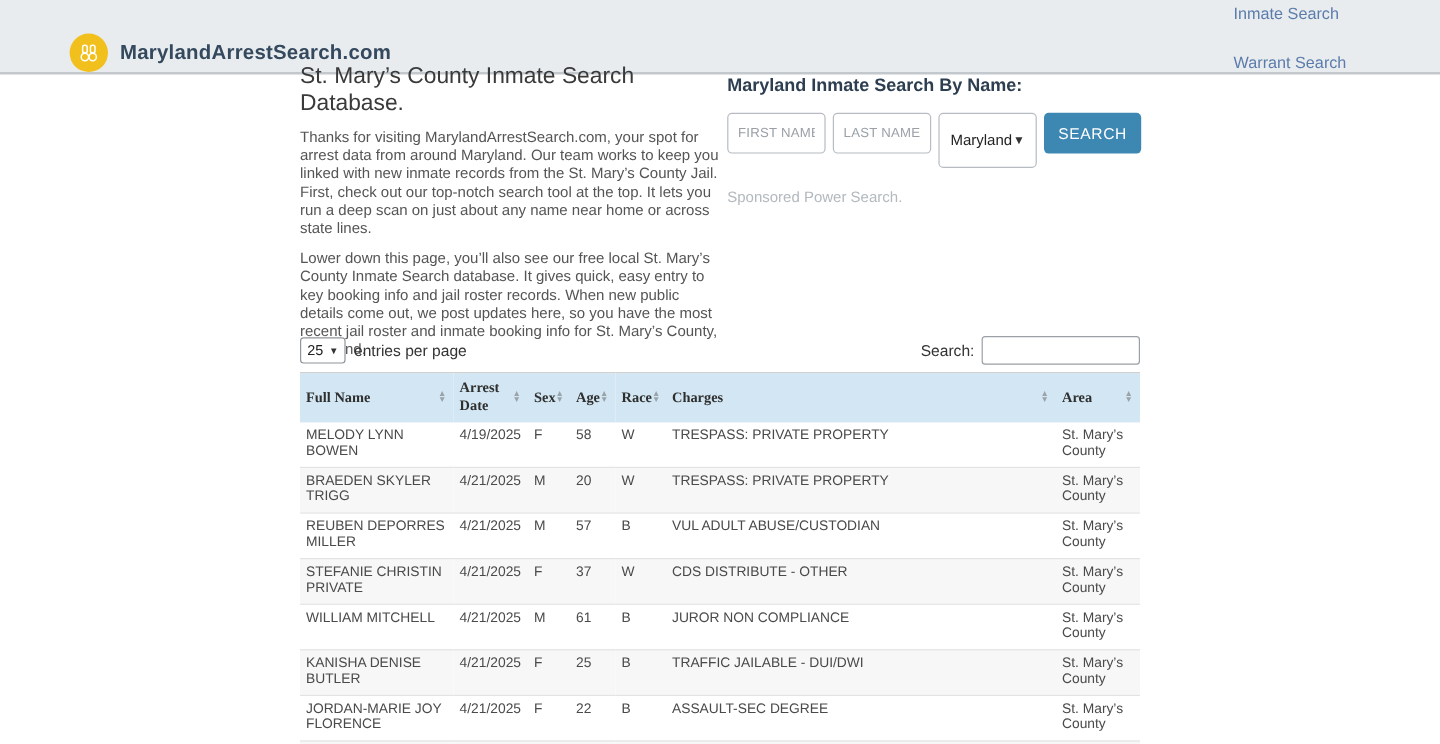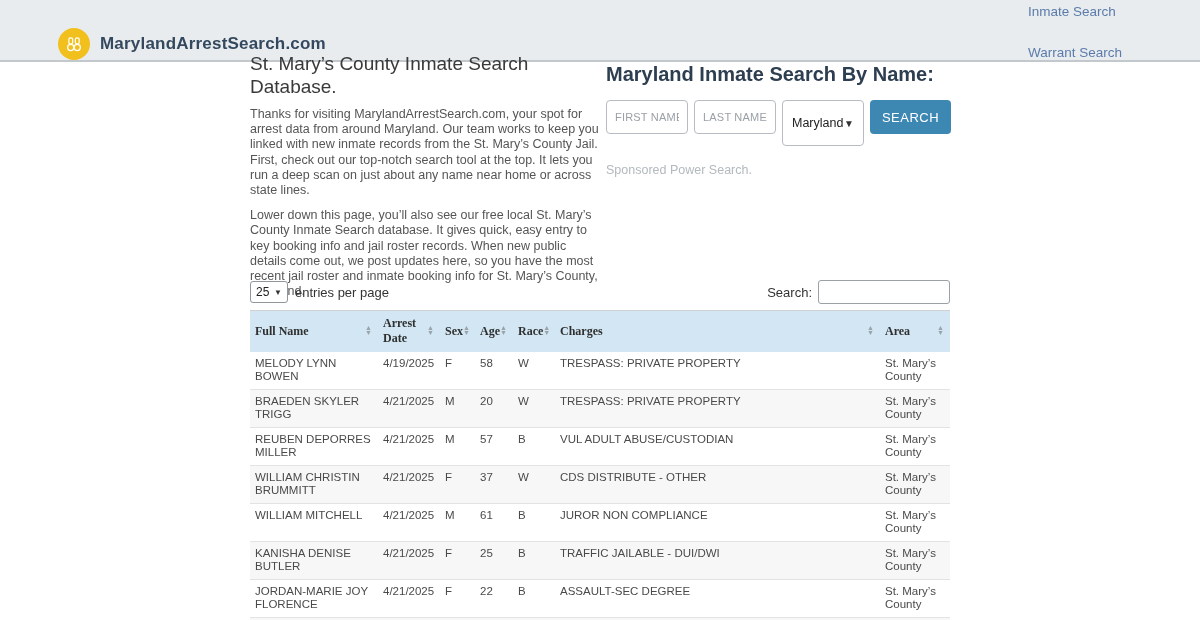--- a/index.html
+++ b/index.html
@@ -24,21 +24,21 @@
   .top-nav { display: flex; gap: 26px; flex-direction: column; }
   .top-nav a { font-size: 13.5px; color: #5b7cab; text-decoration: none; }
 
   
   .intro { position: absolute; left: 250px; top: 52px; width: 350px; }
   .intro h1 { font-size: 19px; font-weight: 400; color: #3a3a3a; margin: 0 0 9px 0; line-height: 23px; }
   .intro p { font-size: 12.5px; color: #555; line-height: 15.2px; margin: 0 0 10px 0; }
 
   
   .form-col { position: absolute; left: 606px; top: 63px; width: 346px; }
-  .form-col h2 { font-size: 20px; font-weight: bold; color: #2d3e50; margin: 0 0 14px 0; }
+  .form-col h2 { font-size: 15px; font-weight: bold; color: #2d3e50; margin: 0 0 14px 0; }
   .form-row { display: flex; gap: 6px; }
   .txt-input {
     width: 82px; height: 34px; border: 1px solid #b6bcc2; border-radius: 4px;
     font-size: 11px; color: #333; padding: 0 8px; outline: none; background: #fff;
     font-family: "Liberation Sans", sans-serif;
   }
   .txt-input::placeholder { color: #9aa0a6; letter-spacing: 0.2px; }
   .fake-select {
     width: 82px; height: 46px; border: 1px solid #b6bcc2; border-radius: 4px;
     background: #fff; display: flex; align-items: center; justify-content: space-between;
@@ -254,21 +254,21 @@
         <tr>
           <td>REUBEN DEPORRES MILLER</td>
           <td>4/21/2025</td>
           <td>M</td>
           <td>57</td>
           <td>B</td>
           <td>VUL ADULT ABUSE/CUSTODIAN</td>
           <td>St. Mary’s County</td>
         </tr>
         <tr class="striped">
-          <td>WILLIAM CHRISTIN BRUMMITT</td>
+          <td>STEFANIE CHRISTIN PRIVATE</td>
           <td>4/21/2025</td>
           <td>F</td>
           <td>37</td>
           <td>W</td>
           <td>CDS DISTRIBUTE - OTHER</td>
           <td>St. Mary’s County</td>
         </tr>
         <tr>
           <td>WILLIAM MITCHELL</td>
           <td>4/21/2025</td>

